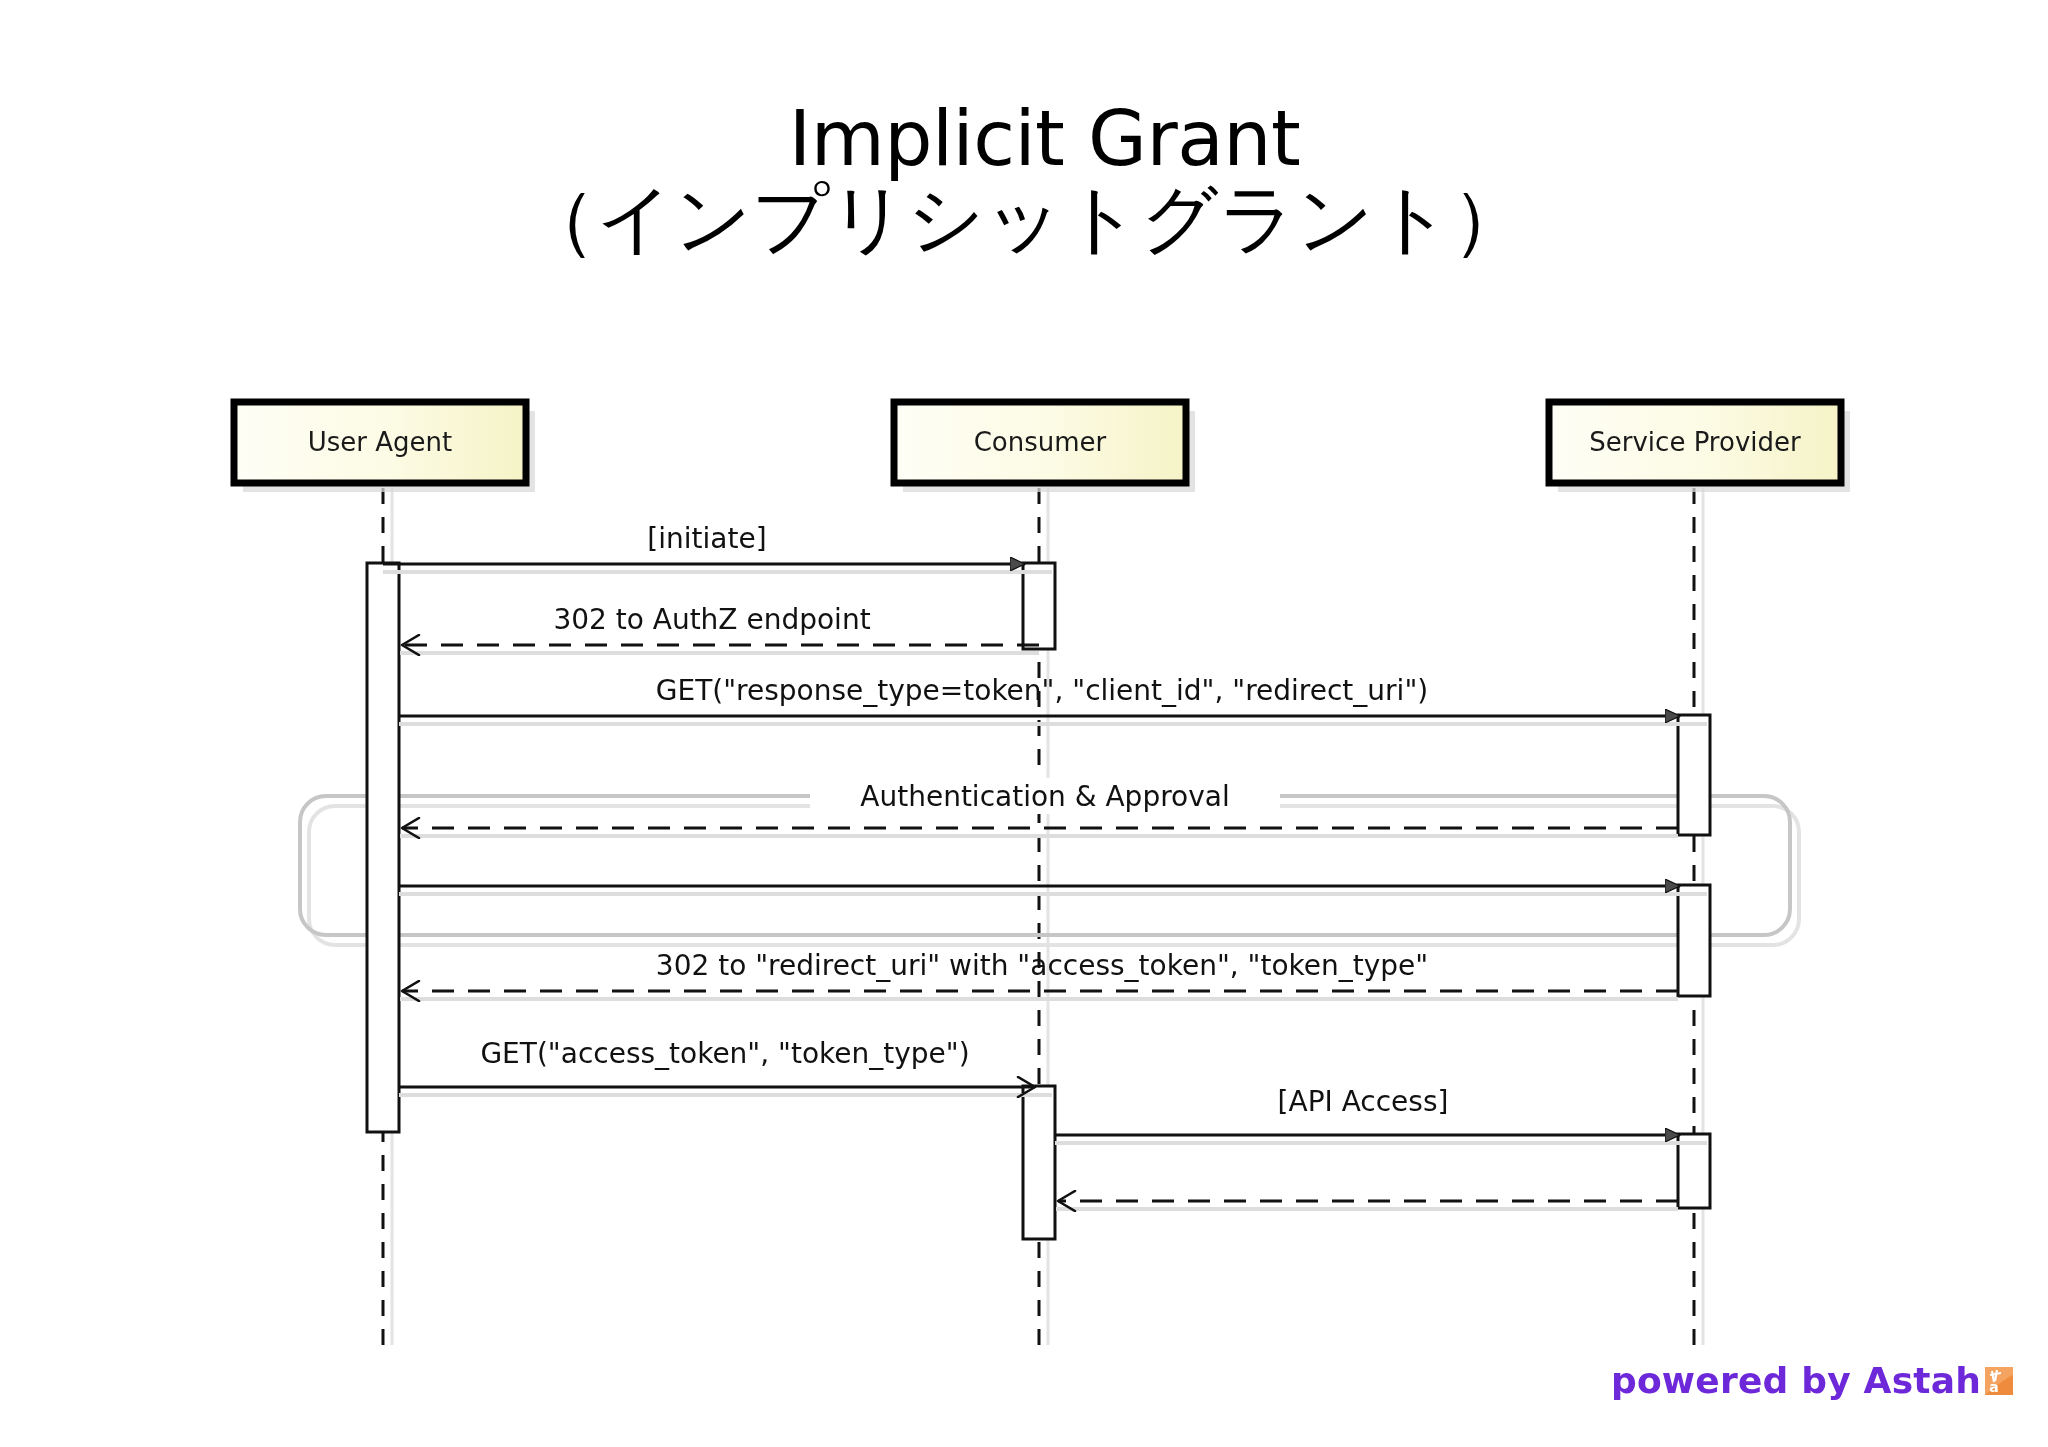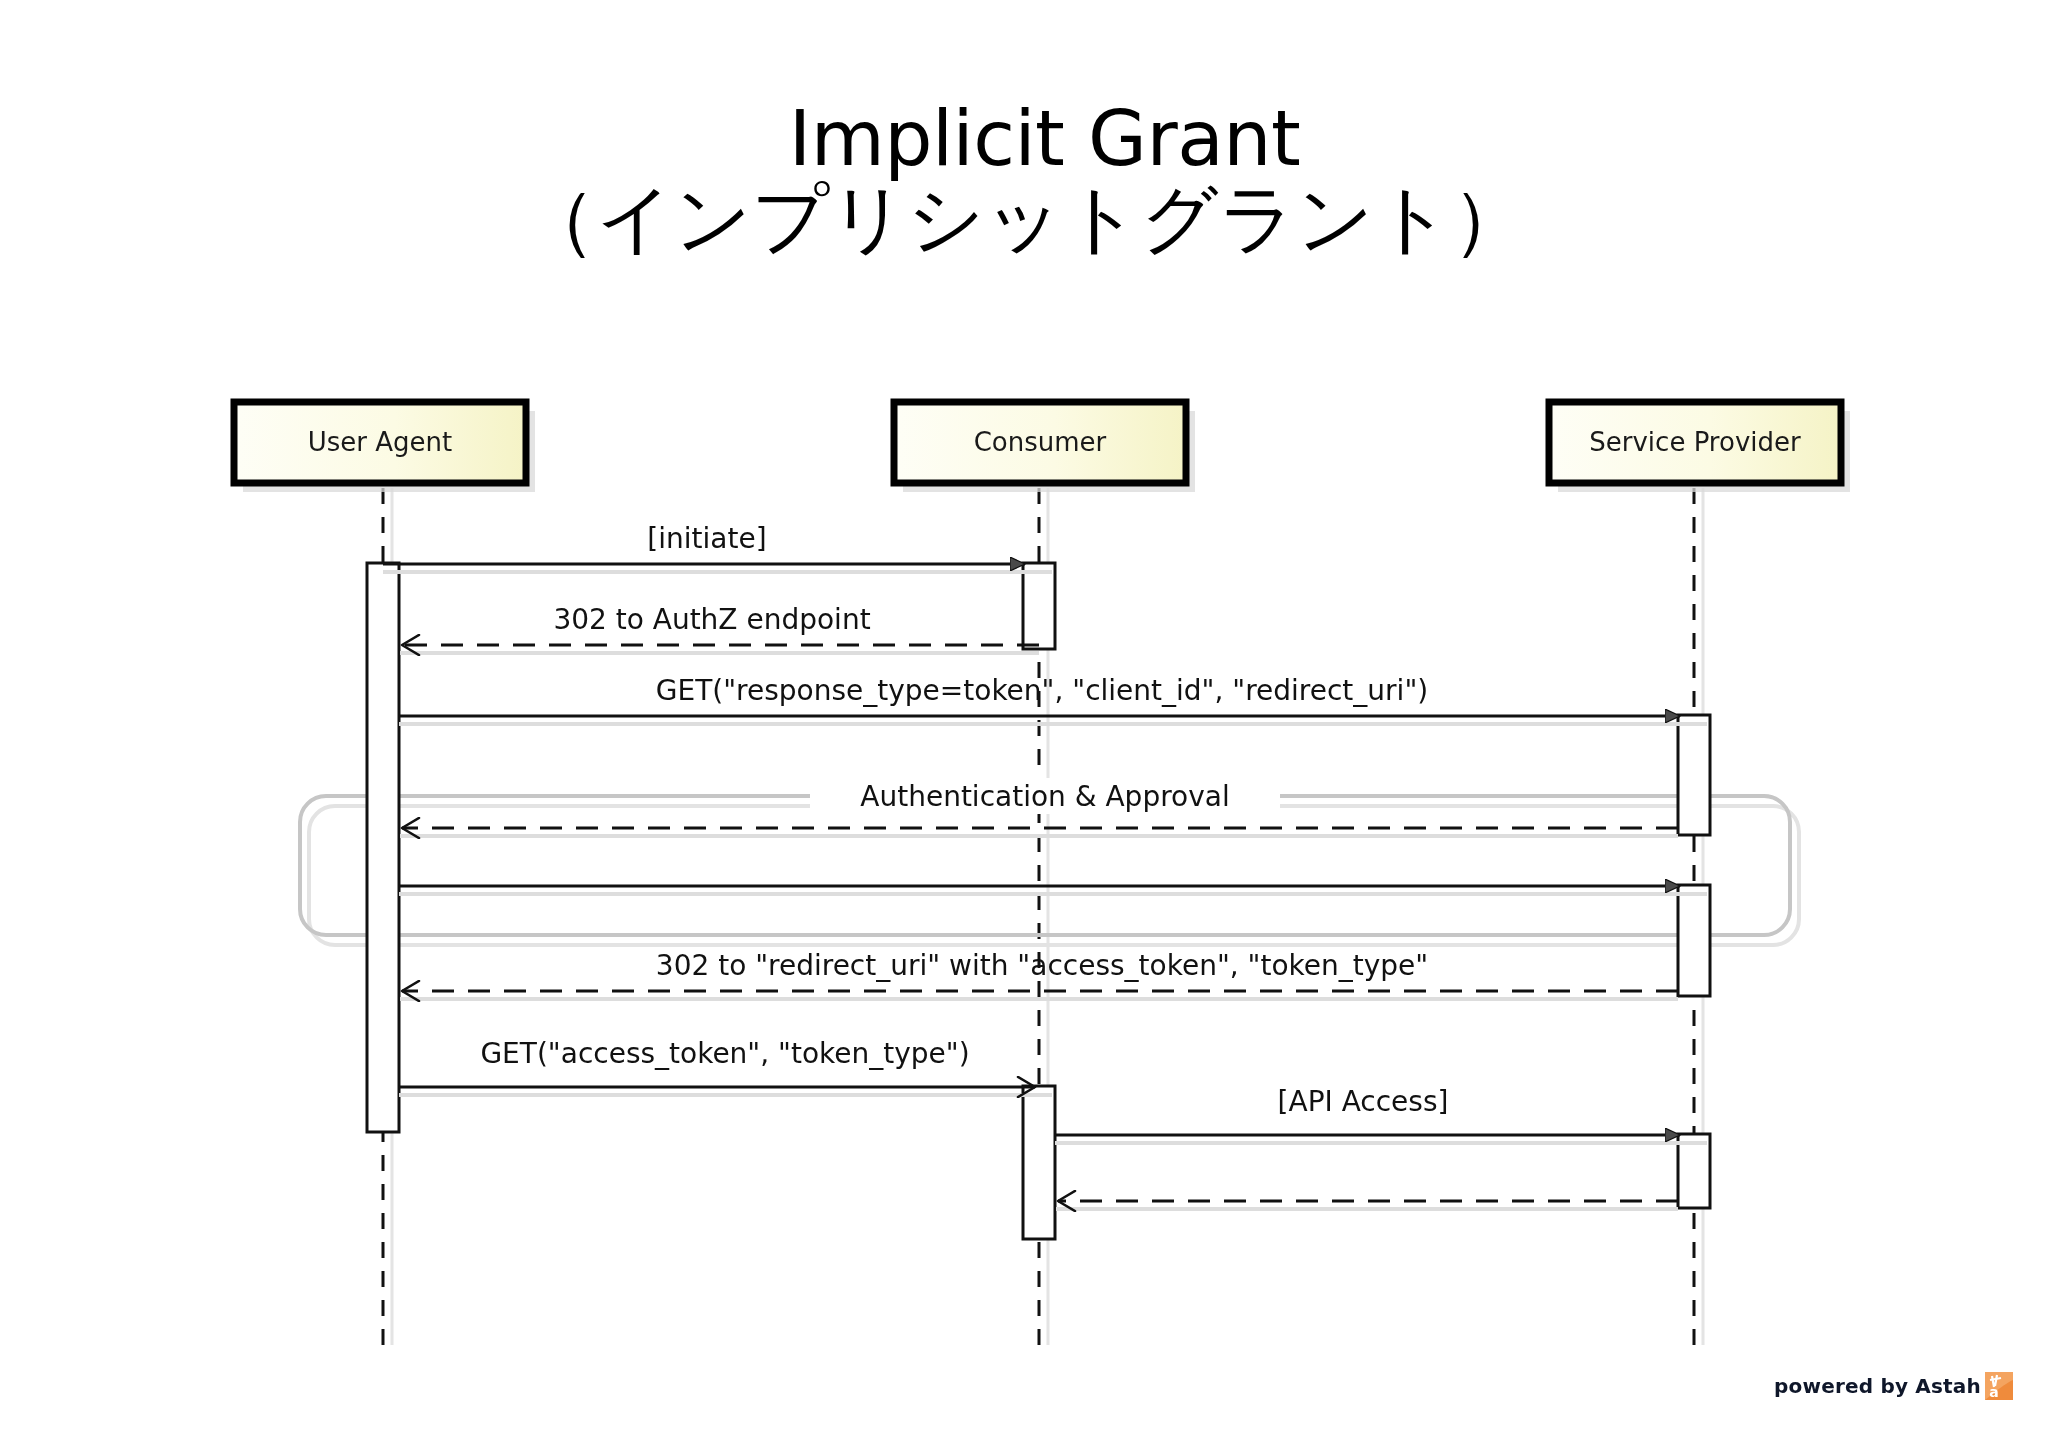--- a/index.html
+++ b/index.html
@@ -77,23 +77,23 @@
   .watermark {
     position: absolute;
     right: 34px;
     bottom: 46px;
     display: flex;
     align-items: center;
     gap: 2px;
   }
   .watermark-text {
     font-family: "DejaVu Sans", sans-serif;
-    font-size: 20px;
+    font-size: 36px;
     font-weight: bold;
-    color: #0f172a;
+    color: #6d28d9;
     letter-spacing: 0.2px;
   }
   .astah-logo {
     width: 30px;
     height: 30px;
     position: relative;
     display: inline-block;
     margin-left: 1px;
   }
 </style>

